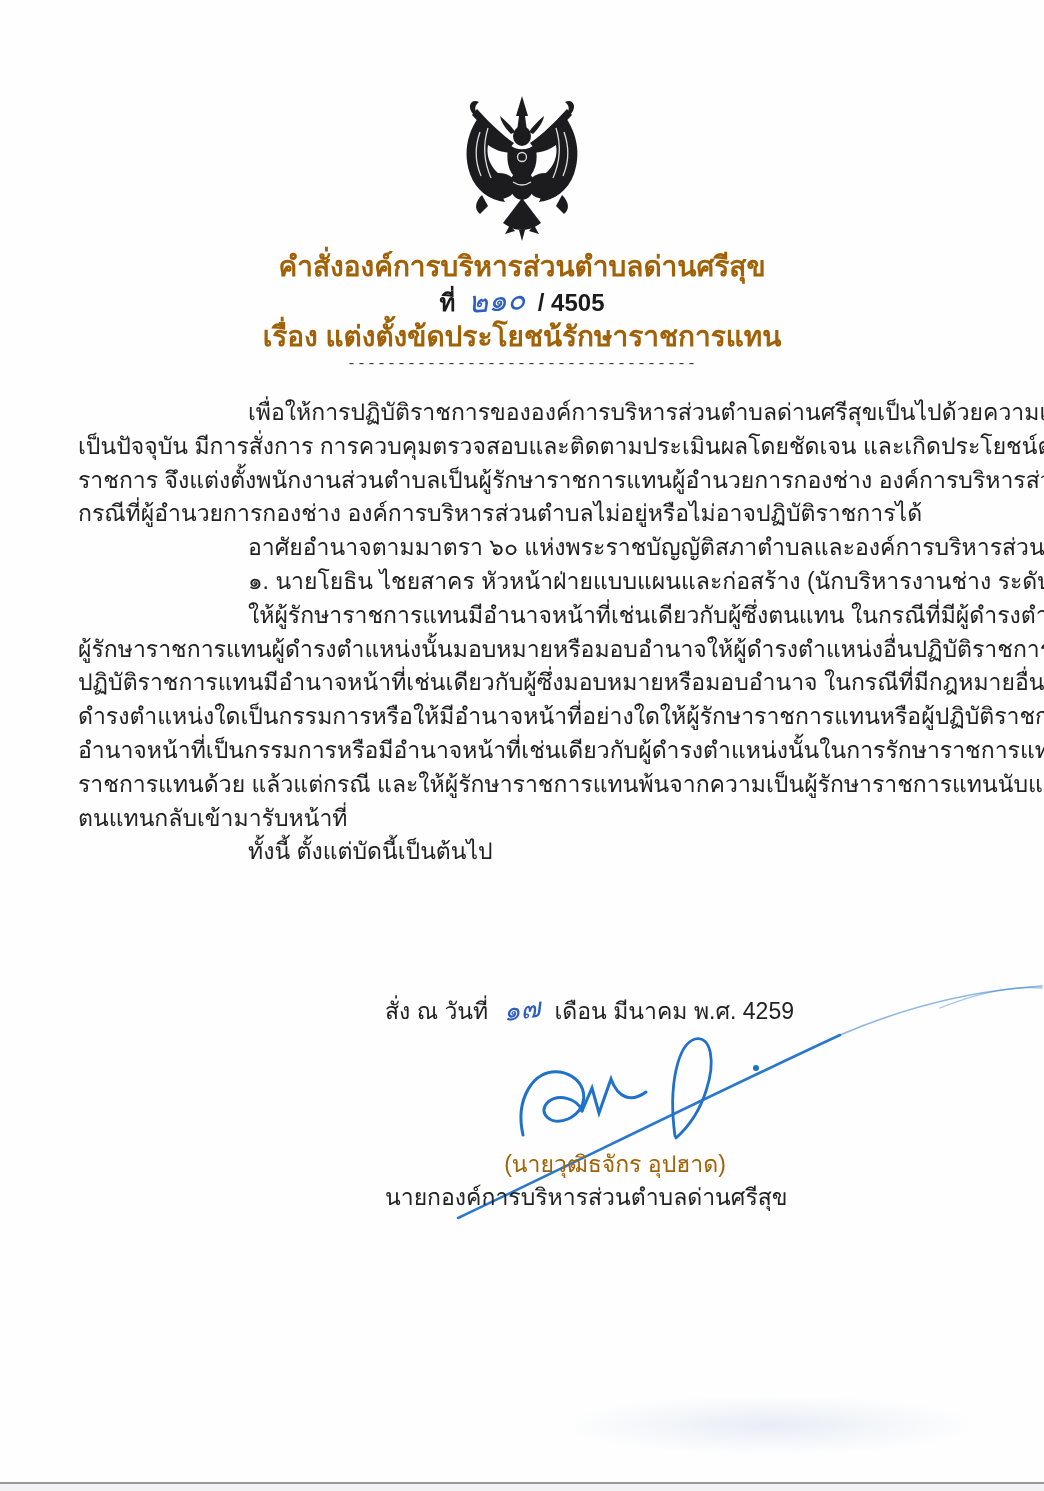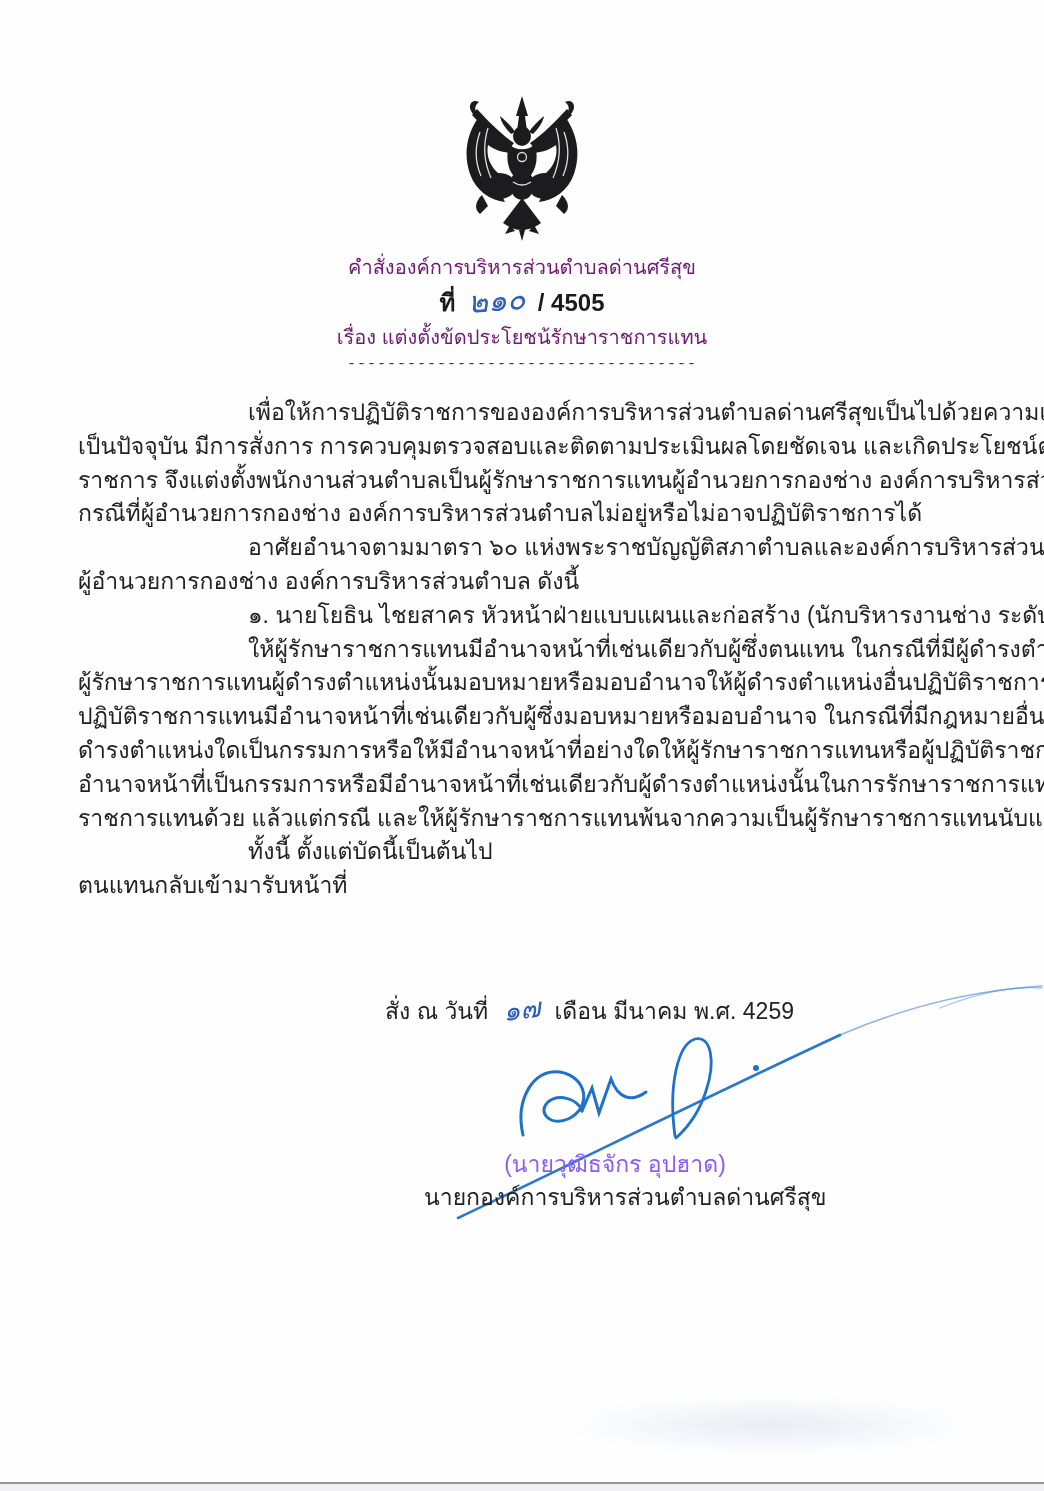--- a/index.html
+++ b/index.html
@@ -4,21 +4,21 @@
 <style>
   html,body{margin:0;padding:0;background:#e8e8ea;}
   .page{
     position:relative;width:1044px;height:1491px;margin:0 auto;
     background:#fefefe;overflow:hidden;
     font-family:"Liberation Sans", sans-serif;
     color:#1f1f1f;
   }
   .emblem{position:absolute;left:447px;top:93px;width:150px;height:150px;}
   .title-block{position:absolute;left:0;top:250px;width:1044px;text-align:center;}
-  .title-line{font-size:20px;font-weight:normal;line-height:34px;color:#701a75;}
+  .title-line{font-size:28px;font-weight:bold;line-height:34px;color:#a16207;}
   .number-line{font-size:24px;font-weight:bold;line-height:34px;color:#1b1b1b;}
   .handwritten{
     color:#2e5fbf;font-weight:normal;font-style:italic;
     display:inline-block;transform:rotate(-4deg);
   }
   .hw-number{font-size:30px;margin:0 6px;}
   .hw-day{font-size:27px;margin:0 8px;transform:rotate(-7deg);}
   .divider{
     position:absolute;left:0;top:356px;width:1044px;text-align:center;
     font-size:15px;letter-spacing:1px;color:#3a3a3a;font-family:"Liberation Mono", monospace;
@@ -28,24 +28,24 @@
     font-size:23px;color:#222;
   }
   .body-text .line{line-height:33.8px;height:33.8px;white-space:nowrap;}
   .body-text .indent{padding-left:170px;}
   .date-line{
     position:absolute;left:385px;top:988px;font-size:23px;color:#222;white-space:nowrap;
   }
   .signature-svg{position:absolute;left:420px;top:960px;width:624px;height:270px;}
   .signer-name{
     position:absolute;left:420px;top:1146px;width:390px;text-align:center;
-    font-size:23px;color:#8b5cf6;white-space:nowrap;
+    font-size:23px;color:#a16207;white-space:nowrap;
   }
   .signer-title{
-    position:absolute;left:424px;top:1179px;width:400px;text-align:center;
+    position:absolute;left:385px;top:1179px;width:400px;text-align:center;
     font-size:23px;color:#222;white-space:nowrap;
   }
   .bleed-smudge{
     position:absolute;left:560px;top:1395px;width:420px;height:60px;
     background:radial-gradient(ellipse at center, rgba(190,205,230,0.35), rgba(190,205,230,0) 70%);
     pointer-events:none;
   }
   .scan-edge{
     position:absolute;left:0;top:1482px;width:1044px;height:2px;background:#96969c;
   }
@@ -113,30 +113,29 @@
   </div>
 
   <div class="divider">-----------------------------------</div>
 
   <div class="body-text">
     <div class="line indent">เพื่อให้การปฏิบัติราชการขององค์การบริหารส่วนตำบลด่านศรีสุขเป็นไปด้วยความเรียบร้อยและ</div>
     <div class="line">เป็นปัจจุบัน มีการสั่งการ การควบคุมตรวจสอบและติดตามประเมินผลโดยชัดเจน และเกิดประโยชน์ต่อทาง</div>
     <div class="line">ราชการ จึงแต่งตั้งพนักงานส่วนตำบลเป็นผู้รักษาราชการแทนผู้อำนวยการกองช่าง องค์การบริหารส่วนตำบล ใน</div>
     <div class="line">กรณีที่ผู้อำนวยการกองช่าง องค์การบริหารส่วนตำบลไม่อยู่หรือไม่อาจปฏิบัติราชการได้</div>
     <div class="line indent">อาศัยอำนาจตามมาตรา ๖๐ แห่งพระราชบัญญัติสภาตำบลและองค์การบริหารส่วนตำบล พ.ศ.</div>
-    <div class="line">ผู้อำนวยการกองช่าง องค์การบริหารส่วนตำบล ดังนี้</div>
     <div class="line indent">๑.  นายโยธิน ไชยสาคร หัวหน้าฝ่ายแบบแผนและก่อสร้าง (นักบริหารงานช่าง ระดับต้น)</div>
     <div class="line indent">ให้ผู้รักษาราชการแทนมีอำนาจหน้าที่เช่นเดียวกับผู้ซึ่งตนแทน ในกรณีที่มีผู้ดำรงตำแหน่งใดหรือ</div>
     <div class="line">ผู้รักษาราชการแทนผู้ดำรงตำแหน่งนั้นมอบหมายหรือมอบอำนาจให้ผู้ดำรงตำแหน่งอื่นปฏิบัติราชการแทนให้ผู้</div>
     <div class="line">ปฏิบัติราชการแทนมีอำนาจหน้าที่เช่นเดียวกับผู้ซึ่งมอบหมายหรือมอบอำนาจ ในกรณีที่มีกฎหมายอื่นแต่งตั้งให้ผู้</div>
     <div class="line">ดำรงตำแหน่งใดเป็นกรรมการหรือให้มีอำนาจหน้าที่อย่างใดให้ผู้รักษาราชการแทนหรือผู้ปฏิบัติราชการแทน มี</div>
     <div class="line">อำนาจหน้าที่เป็นกรรมการหรือมีอำนาจหน้าที่เช่นเดียวกับผู้ดำรงตำแหน่งนั้นในการรักษาราชการแทนหรือปฏิบัติ</div>
     <div class="line">ราชการแทนด้วย แล้วแต่กรณี และให้ผู้รักษาราชการแทนพ้นจากความเป็นผู้รักษาราชการแทนนับแต่เวลาที่ผู้ซึ่ง</div>
+    <div class="line">ตนแทนกลับเข้ามารับหน้าที่</div>
     <div class="line indent">ทั้งนี้  ตั้งแต่บัดนี้เป็นต้นไป</div>
-    <div class="line">ตนแทนกลับเข้ามารับหน้าที่</div>
   </div>
 
   <div class="date-line">
     <span>สั่ง ณ วันที่</span>
     <span class="handwritten hw-day">๑๗</span>
     <span>เดือน มีนาคม พ.ศ. 4259</span>
   </div>
 
   <svg class="signature-svg" viewBox="0 0 624 270">
     <g fill="none" stroke="#1f71c9" stroke-linecap="round">

